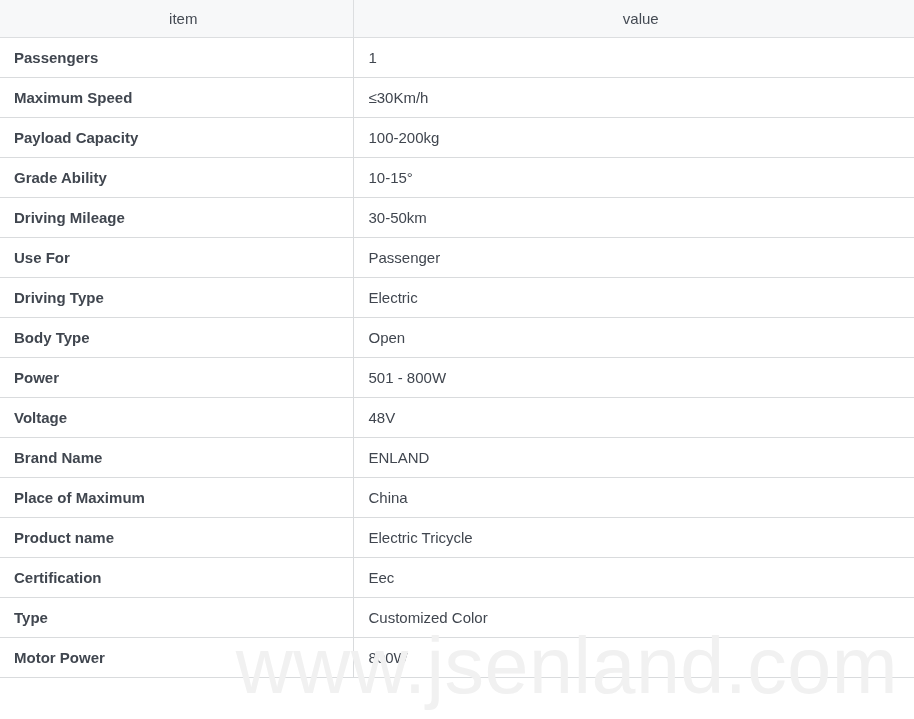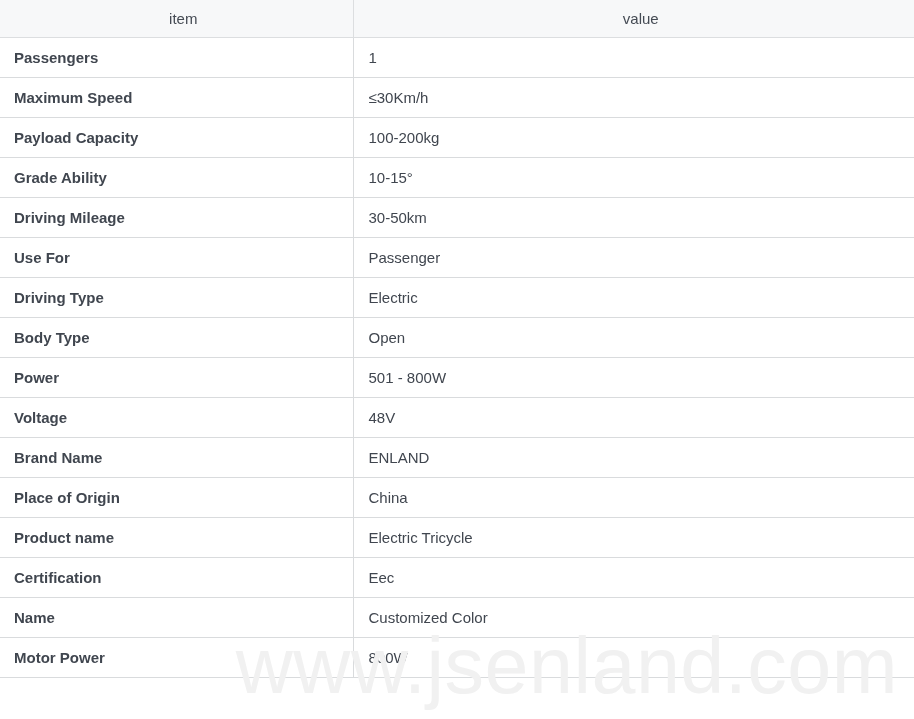--- a/index.html
+++ b/index.html
@@ -158,33 +158,33 @@
         </tr>
         <tr>
           <td class="cell-item">Voltage</td>
           <td class="cell-value">48V</td>
         </tr>
         <tr>
           <td class="cell-item">Brand Name</td>
           <td class="cell-value">ENLAND</td>
         </tr>
         <tr>
-          <td class="cell-item">Place of Origin</td>
+          <td class="cell-item">Place of Maximum</td>
           <td class="cell-value">China</td>
         </tr>
         <tr>
           <td class="cell-item">Product name</td>
           <td class="cell-value">Electric Tricycle</td>
         </tr>
         <tr>
           <td class="cell-item">Certification</td>
           <td class="cell-value">Eec</td>
         </tr>
         <tr>
-          <td class="cell-item">Name</td>
+          <td class="cell-item">Type</td>
           <td class="cell-value">Customized Color</td>
         </tr>
         <tr>
           <td class="cell-item">Motor Power</td>
           <td class="cell-value">800W</td>
         </tr>
       </tbody>
   </table>
 
 </div>

